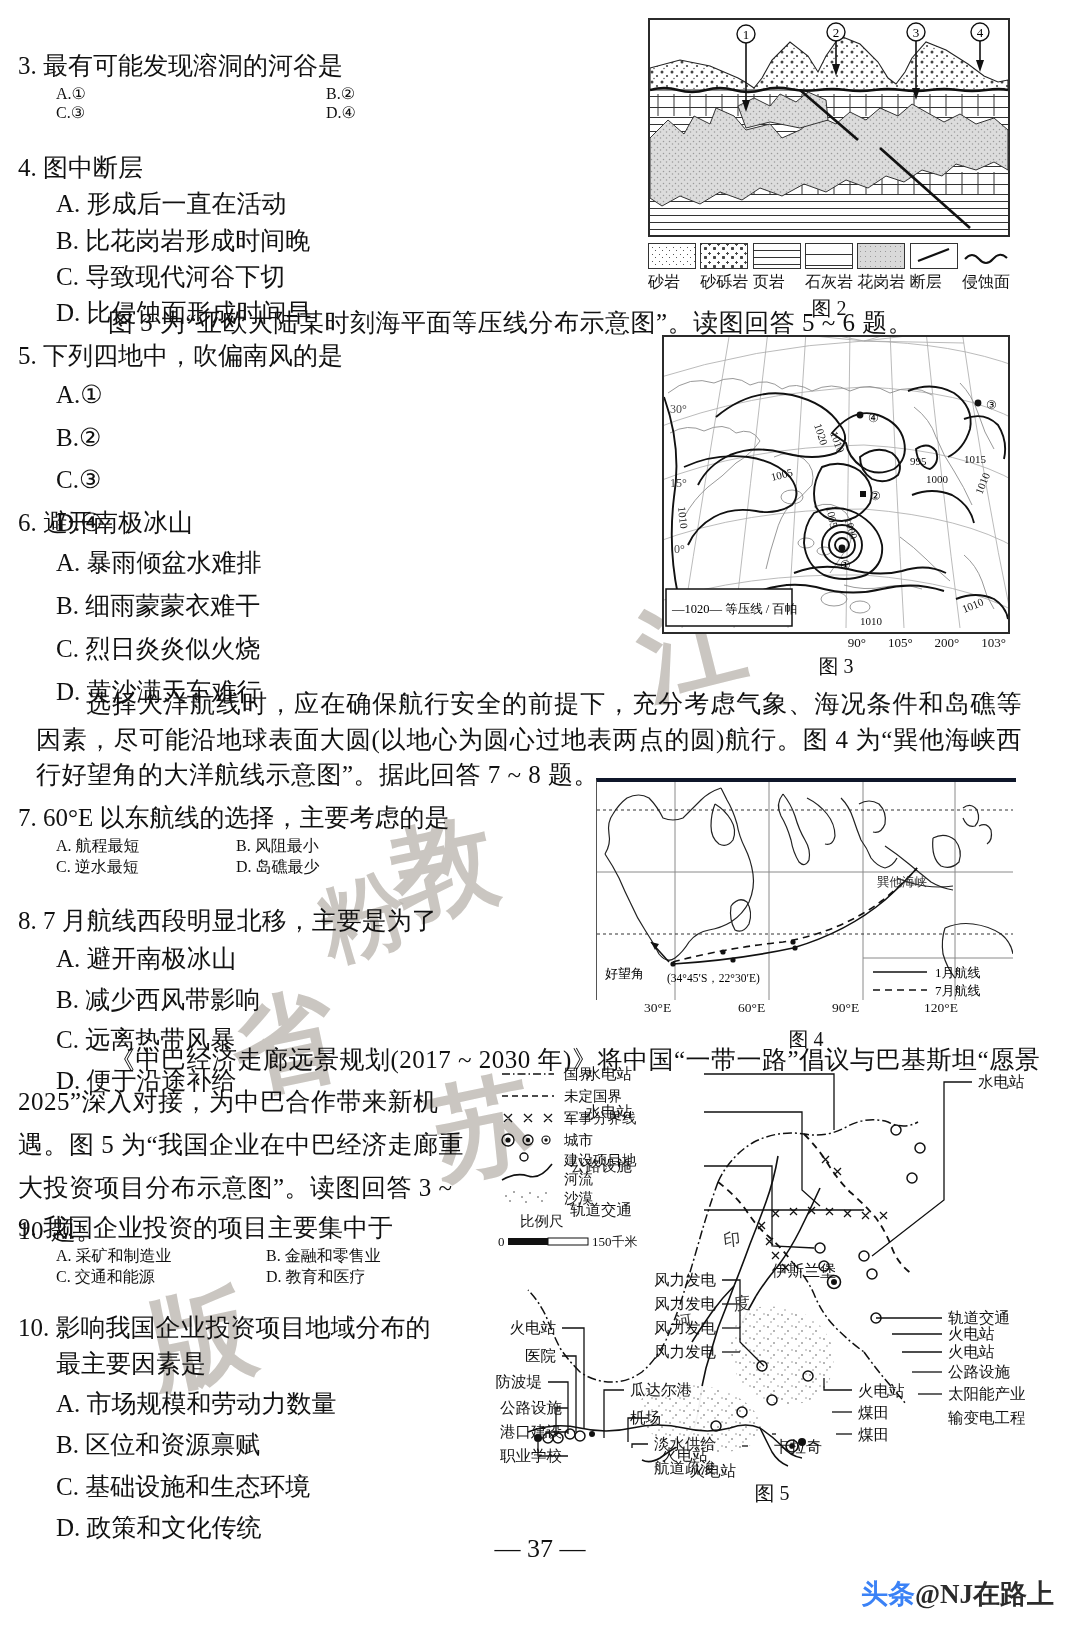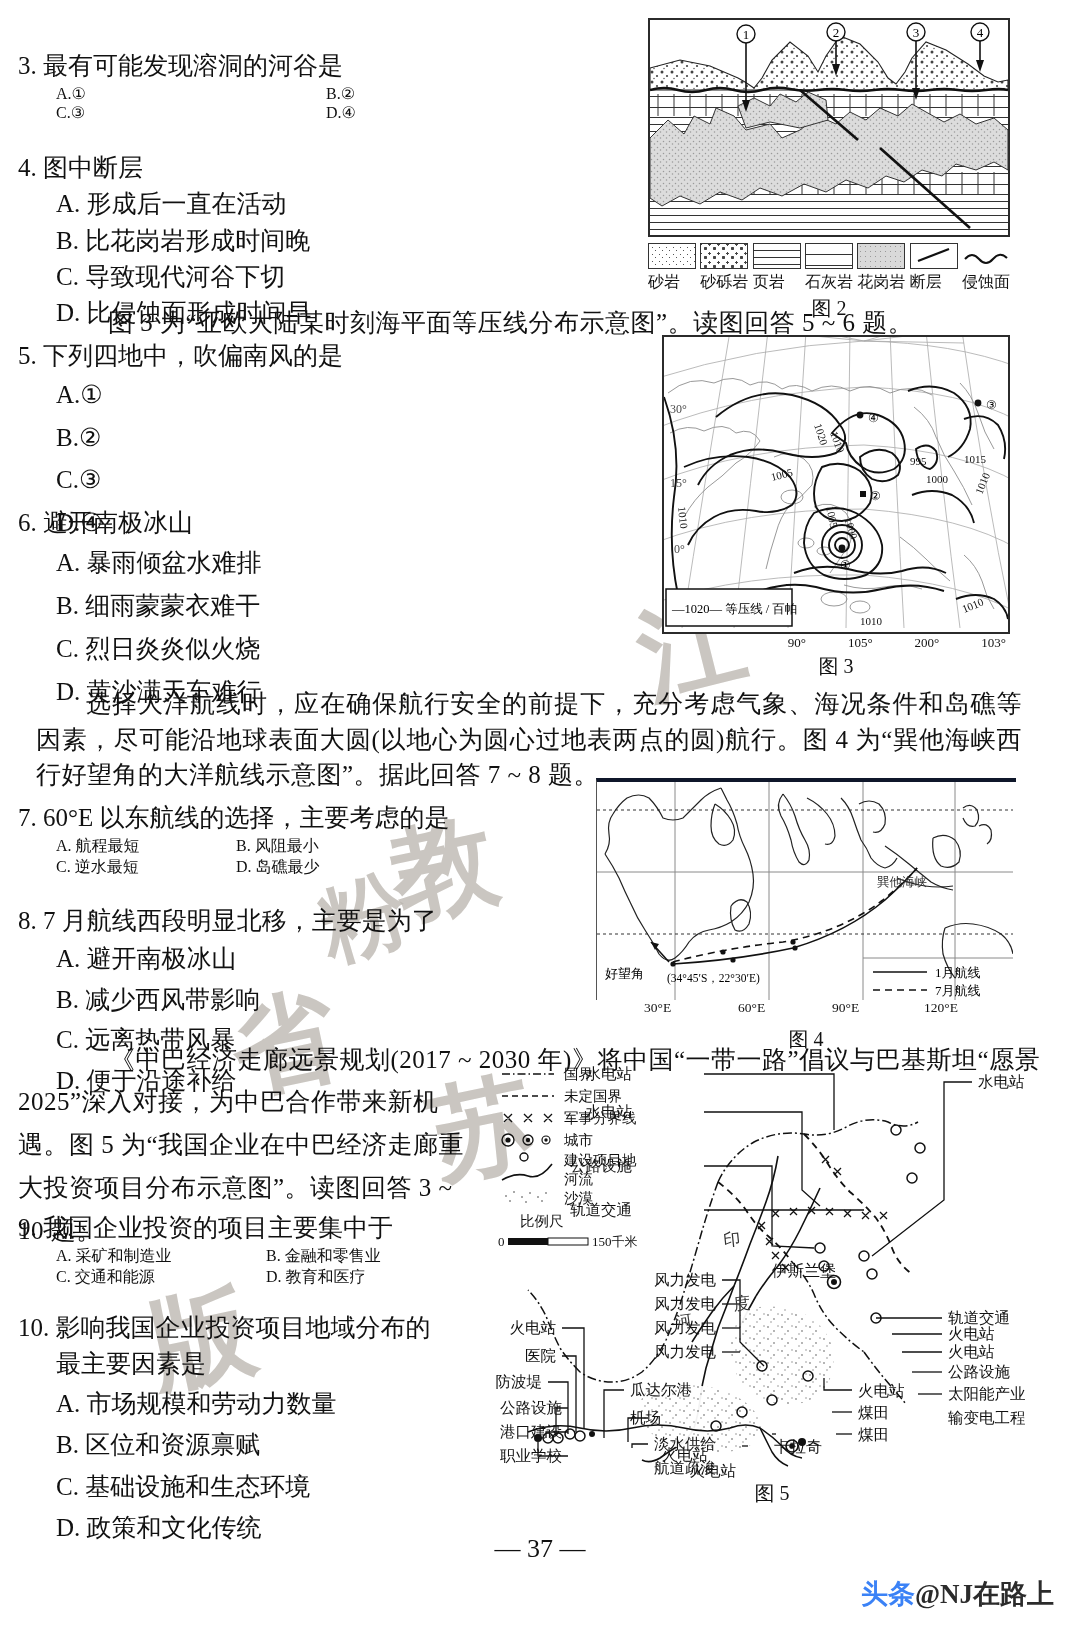--- a/index.html
+++ b/index.html
@@ -340,21 +340,21 @@
           <text x="6" y="150">15°</text>
           <text x="10" y="216">0°</text>
         </g>
 
         <g>
           <rect x="2" y="252" width="126" height="37" fill="#fff" stroke="#111" stroke-width="1.5"></rect>
           <text x="8" y="276" font-size="12.5" font-family="Liberation Serif, serif">—1020— 等压线 / 百帕</text>
         </g>
       </svg>
     </div>
-    <div style="display:flex;justify-content:flex-end;gap:42px;font-size:13px;padding-right:4px;margin-top:1px;">
+    <div style="display:flex;justify-content:flex-end;gap:22px;font-size:13px;padding-right:4px;margin-top:1px;">
       <span>90°</span>
       <span>105°</span>
       <span>200°</span>
       <span>103°</span>
     </div>
     <div class="figcap">图 3</div>
   </div>
 
   <div class="colL" style="left:36px;top:686px;width:986px;">
     <div class="qtext indent" style="text-align:justify;">选择大洋航线时，应在确保航行安全的前提下，充分考虑气象、海况条件和岛礁等因素，尽可能沿地球表面大圆(以地心为圆心过地表两点的圆)航行。图 4 为“巽他海峡西行好望角的大洋航线示意图”。据此回答 7 ~ 8 题。</div>

